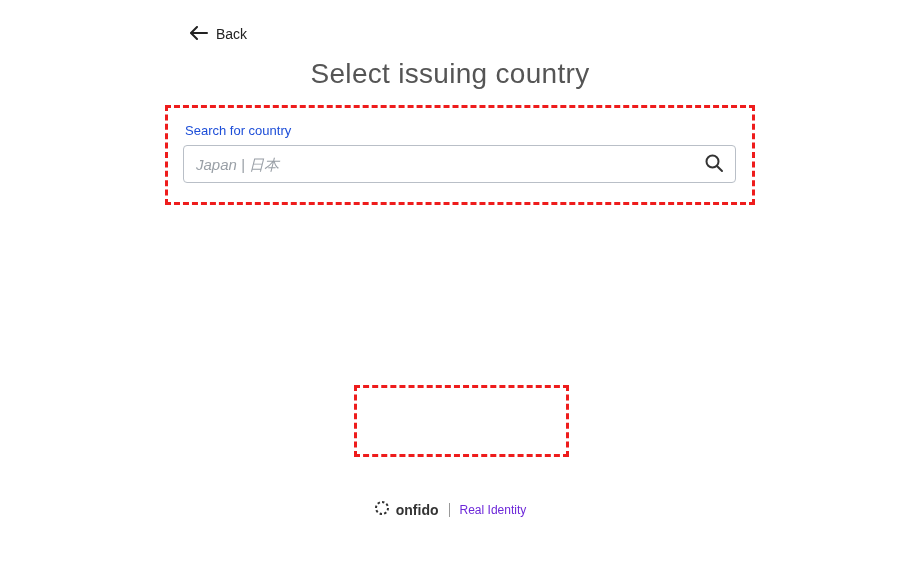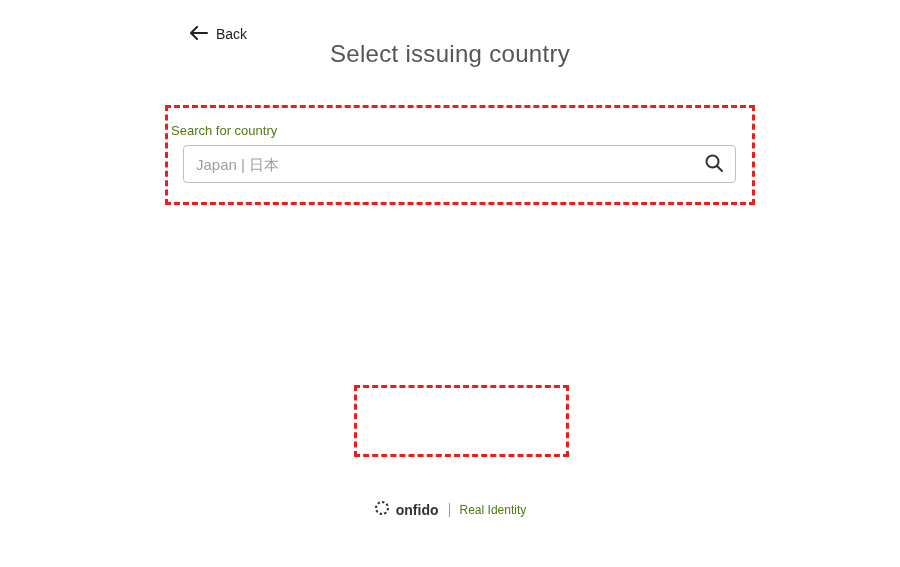--- a/index.html
+++ b/index.html
@@ -23,24 +23,24 @@
     display: flex;
     gap: 8px;
     cursor: pointer;
   }
   .back-link .label {
     font-size: 14px;
     color: #222;
   }
   .page-title {
     position: absolute;
-    top: 40px;
+    top: 58px;
     left: 0; right: 0;
     text-align: center;
-    font-size: 24px;
+    font-size: 28px;
     font-weight: 300;
     color: #555;
     letter-spacing: 0.3px;
   }
   .highlight-box {
     position: absolute;
     border: 3px dashed #ee1c1c;
     padding: 12px 12px 18px 12px;
     pointer-events: none;
   }
@@ -52,40 +52,41 @@
   }
   .hl-submit {
     top: 385px;
     left: 354px;
     width: 215px;
     height: 72px;
   }
   .search-label {
     position: absolute;
     top: 123px;
-    left: 171px;
+    left: 185px;
     font-size: 13px;
-    color: #4d7c0f;
+    color: #1d4ed8;
   }
   .search-input-wrap {
     position: absolute;
     top: 145px;
     left: 183px;
     width: 553px;
     height: 38px;
   }
   .search-input {
     width: 100%;
     height: 38px;
     border: 1px solid #b9bfc7;
     border-radius: 4px;
     padding: 0 42px 0 12px;
     font-size: 15px;
     color: #9aa0a7;
     outline: none;
+    font-style: italic;
   }
   .search-input::placeholder { color: #9aa0a7; }
   .search-icon {
     position: absolute;
     right: 12px;
     top: 8px;
     width: 20px; height: 20px;
   }
   .submit-button {
     position: absolute;
@@ -114,21 +115,21 @@
   .brand-name {
     display: flex;
     align-items: center;
     gap: 6px;
     font-size: 14px;
     font-weight: 600;
     color: #333;
   }
   .brand-tag {
     font-size: 12px;
-    color: #4d7c0f;
+    color: #6d28d9;
     border-left: 1px solid #999;
     padding-left: 10px;
     line-height: 14px;
   }
 </style>
 </head>
 <body>
 
 <div class="page">
 

